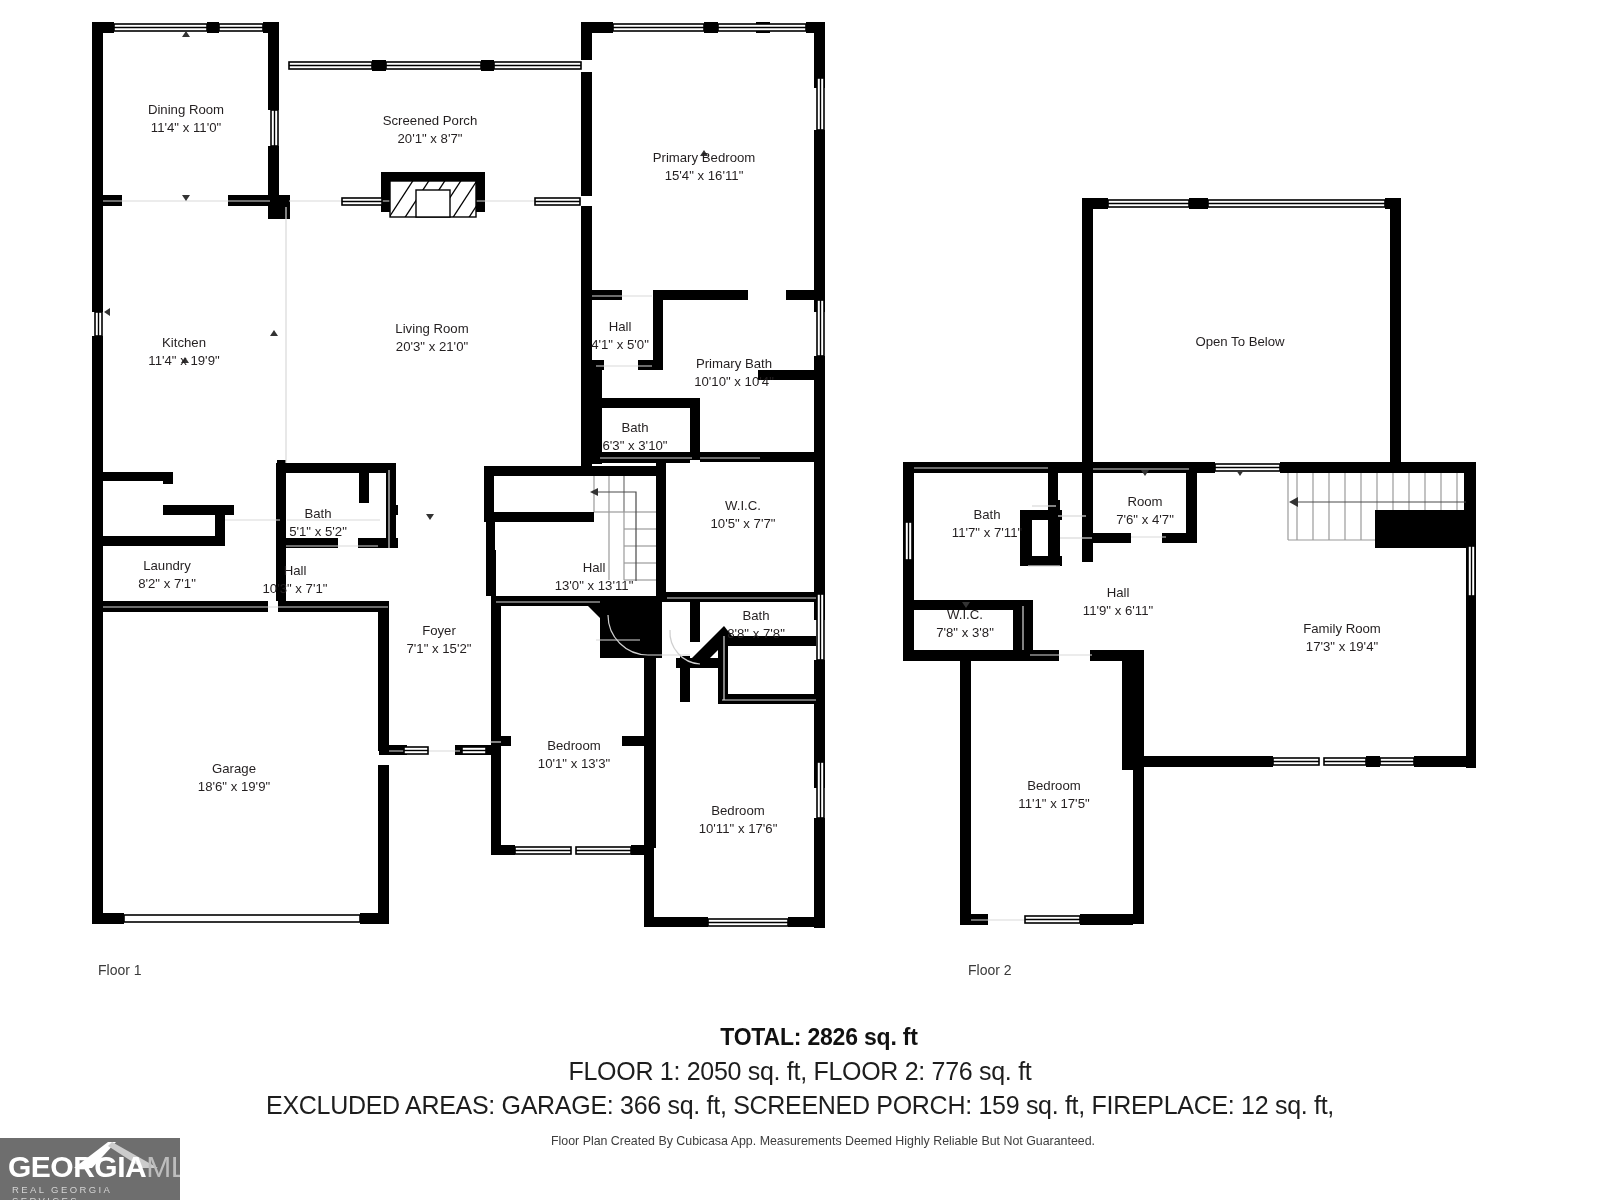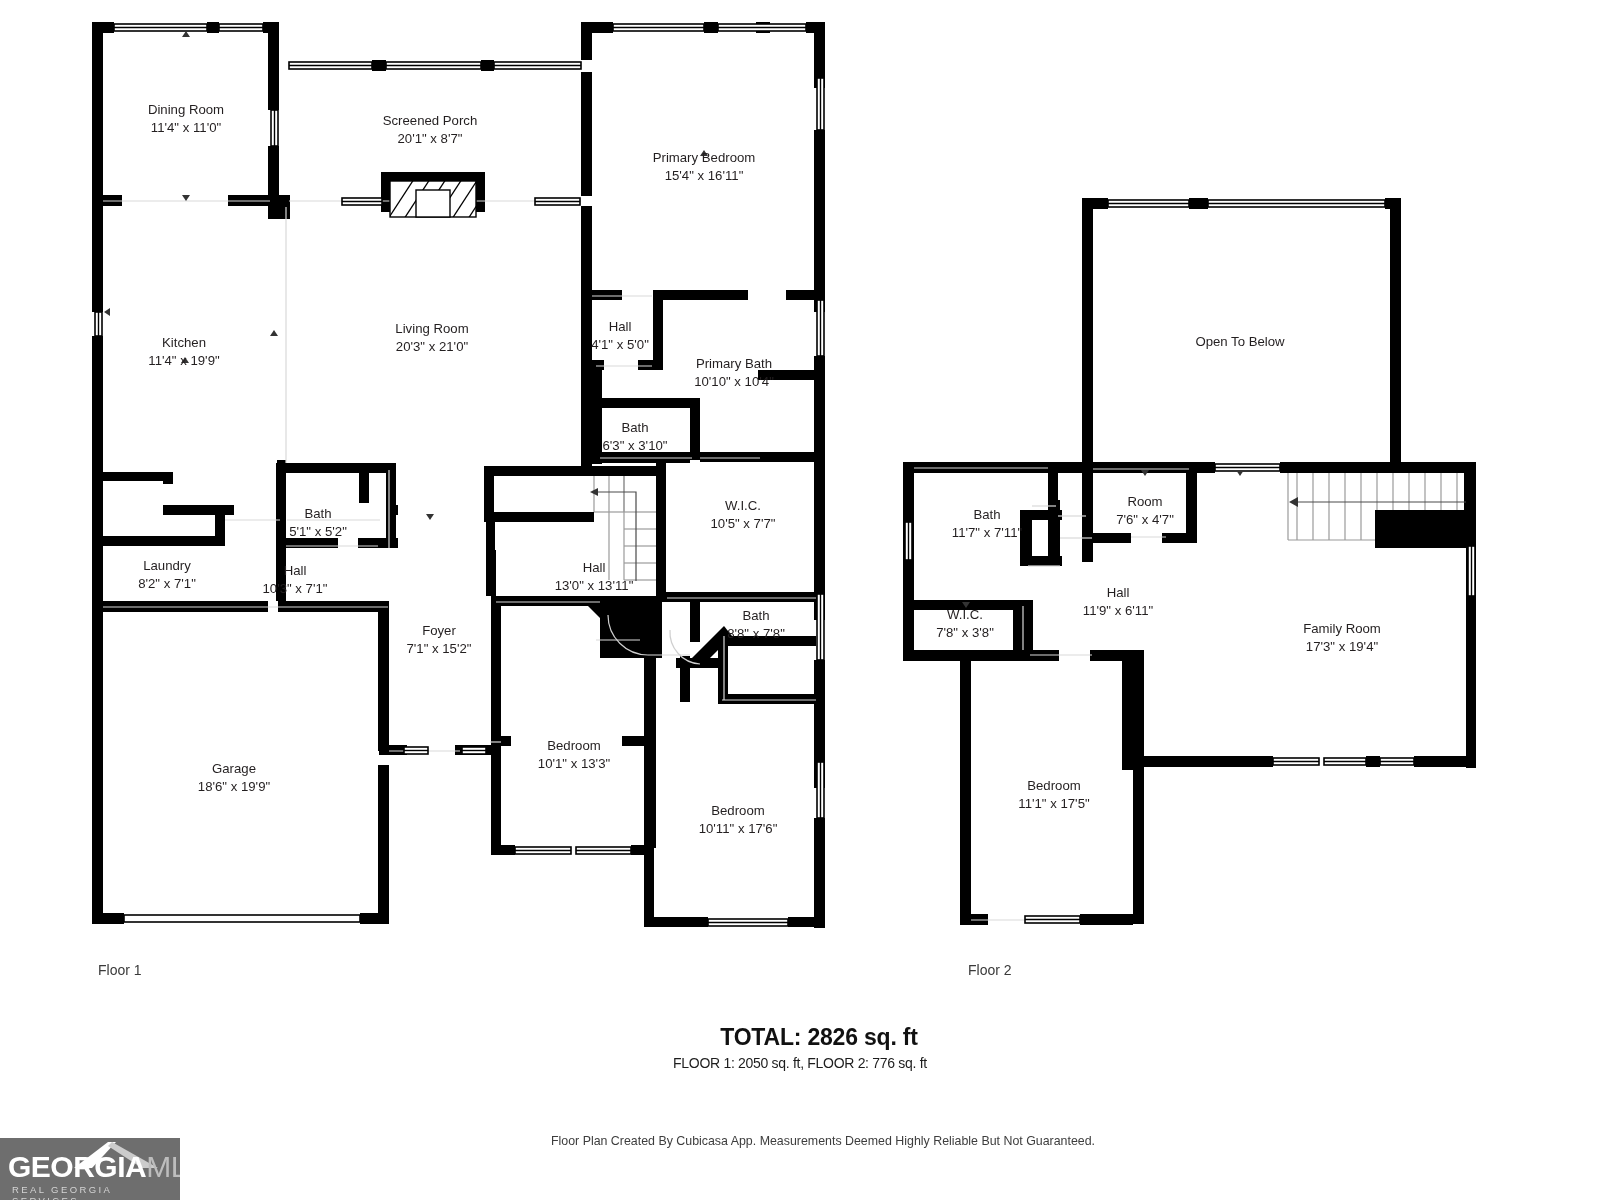--- a/index.html
+++ b/index.html
@@ -58,21 +58,21 @@
   }
   .summary .total {
     font-size: 23px;
     font-weight: bold;
     letter-spacing: -0.2px;
     color: #111111;
     display: block;
     padding-left: 38px;
   }
   .summary .line {
-    font-size: 14px;
+    font-size: 25px;
     color: #1d1d1d;
     display: block;
     letter-spacing: -0.3px;
   }
   .disclaimer {
     position: absolute;
     left: 0;
     top: 1134px;
     width: 1600px;
     text-align: center;
@@ -621,20 +621,21 @@
     </g>
 
     <text class="floor-caption" x="968" y="975">Floor 2</text>
   </g>
 
 </svg>
 
 <div class="summary">
   <span class="total">TOTAL: 2826 sq. ft</span>
   <span class="line">FLOOR 1: 2050 sq. ft, FLOOR 2: 776 sq. ft</span>
+  <span class="line">EXCLUDED AREAS: GARAGE: 366 sq. ft, SCREENED PORCH: 159 sq. ft, FIREPLACE: 12 sq. ft,</span>
 </div>
 
 <div class="disclaimer">Floor Plan Created By Cubicasa App. Measurements Deemed Highly Reliable But Not Guaranteed.</div>
 
 <div class="logo">
   <svg class="logo-roof" viewBox="0 0 86 28" xmlns="http://www.w3.org/2000/svg">
     <polygon points="2,28 36,2 44,2 20,28" fill="#ffffff"></polygon>
     <polygon points="40,2 86,28 70,28 36,6" fill="#cccccc"></polygon>
   </svg>
   <div class="logo-main"><span class="logo-ga">GEORGIA</span><span class="logo-mls">MLS</span></div>

